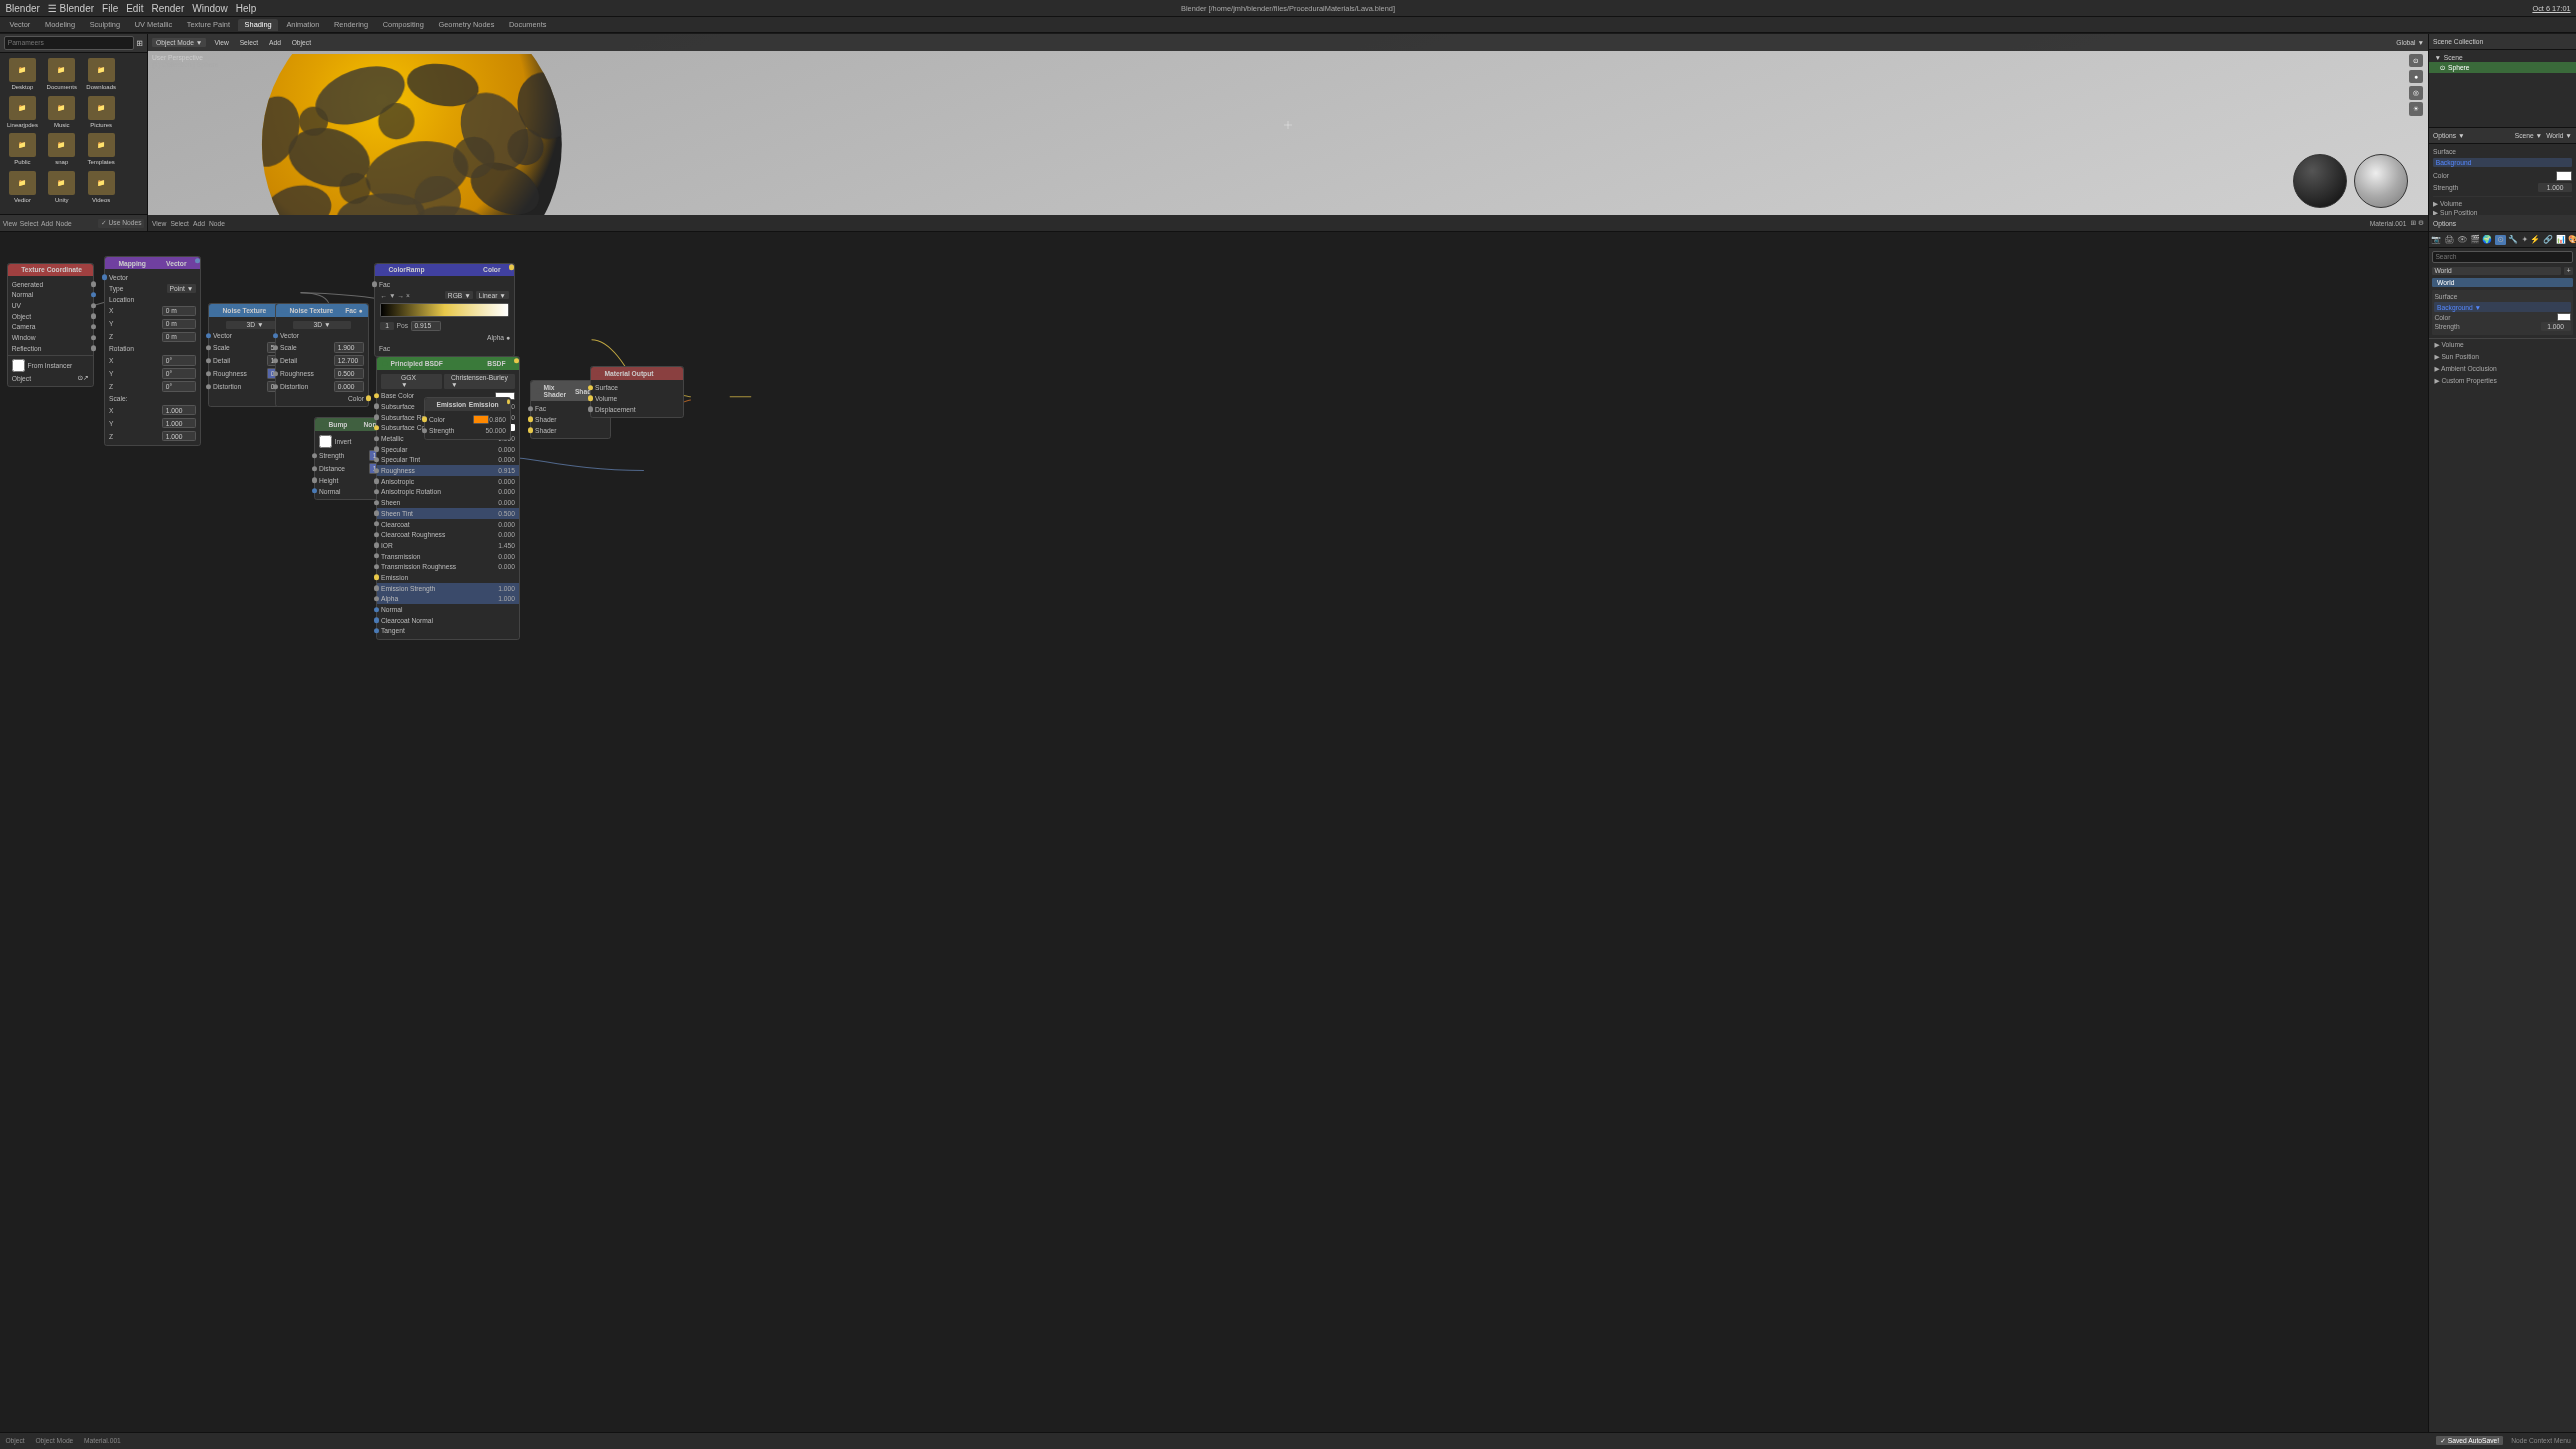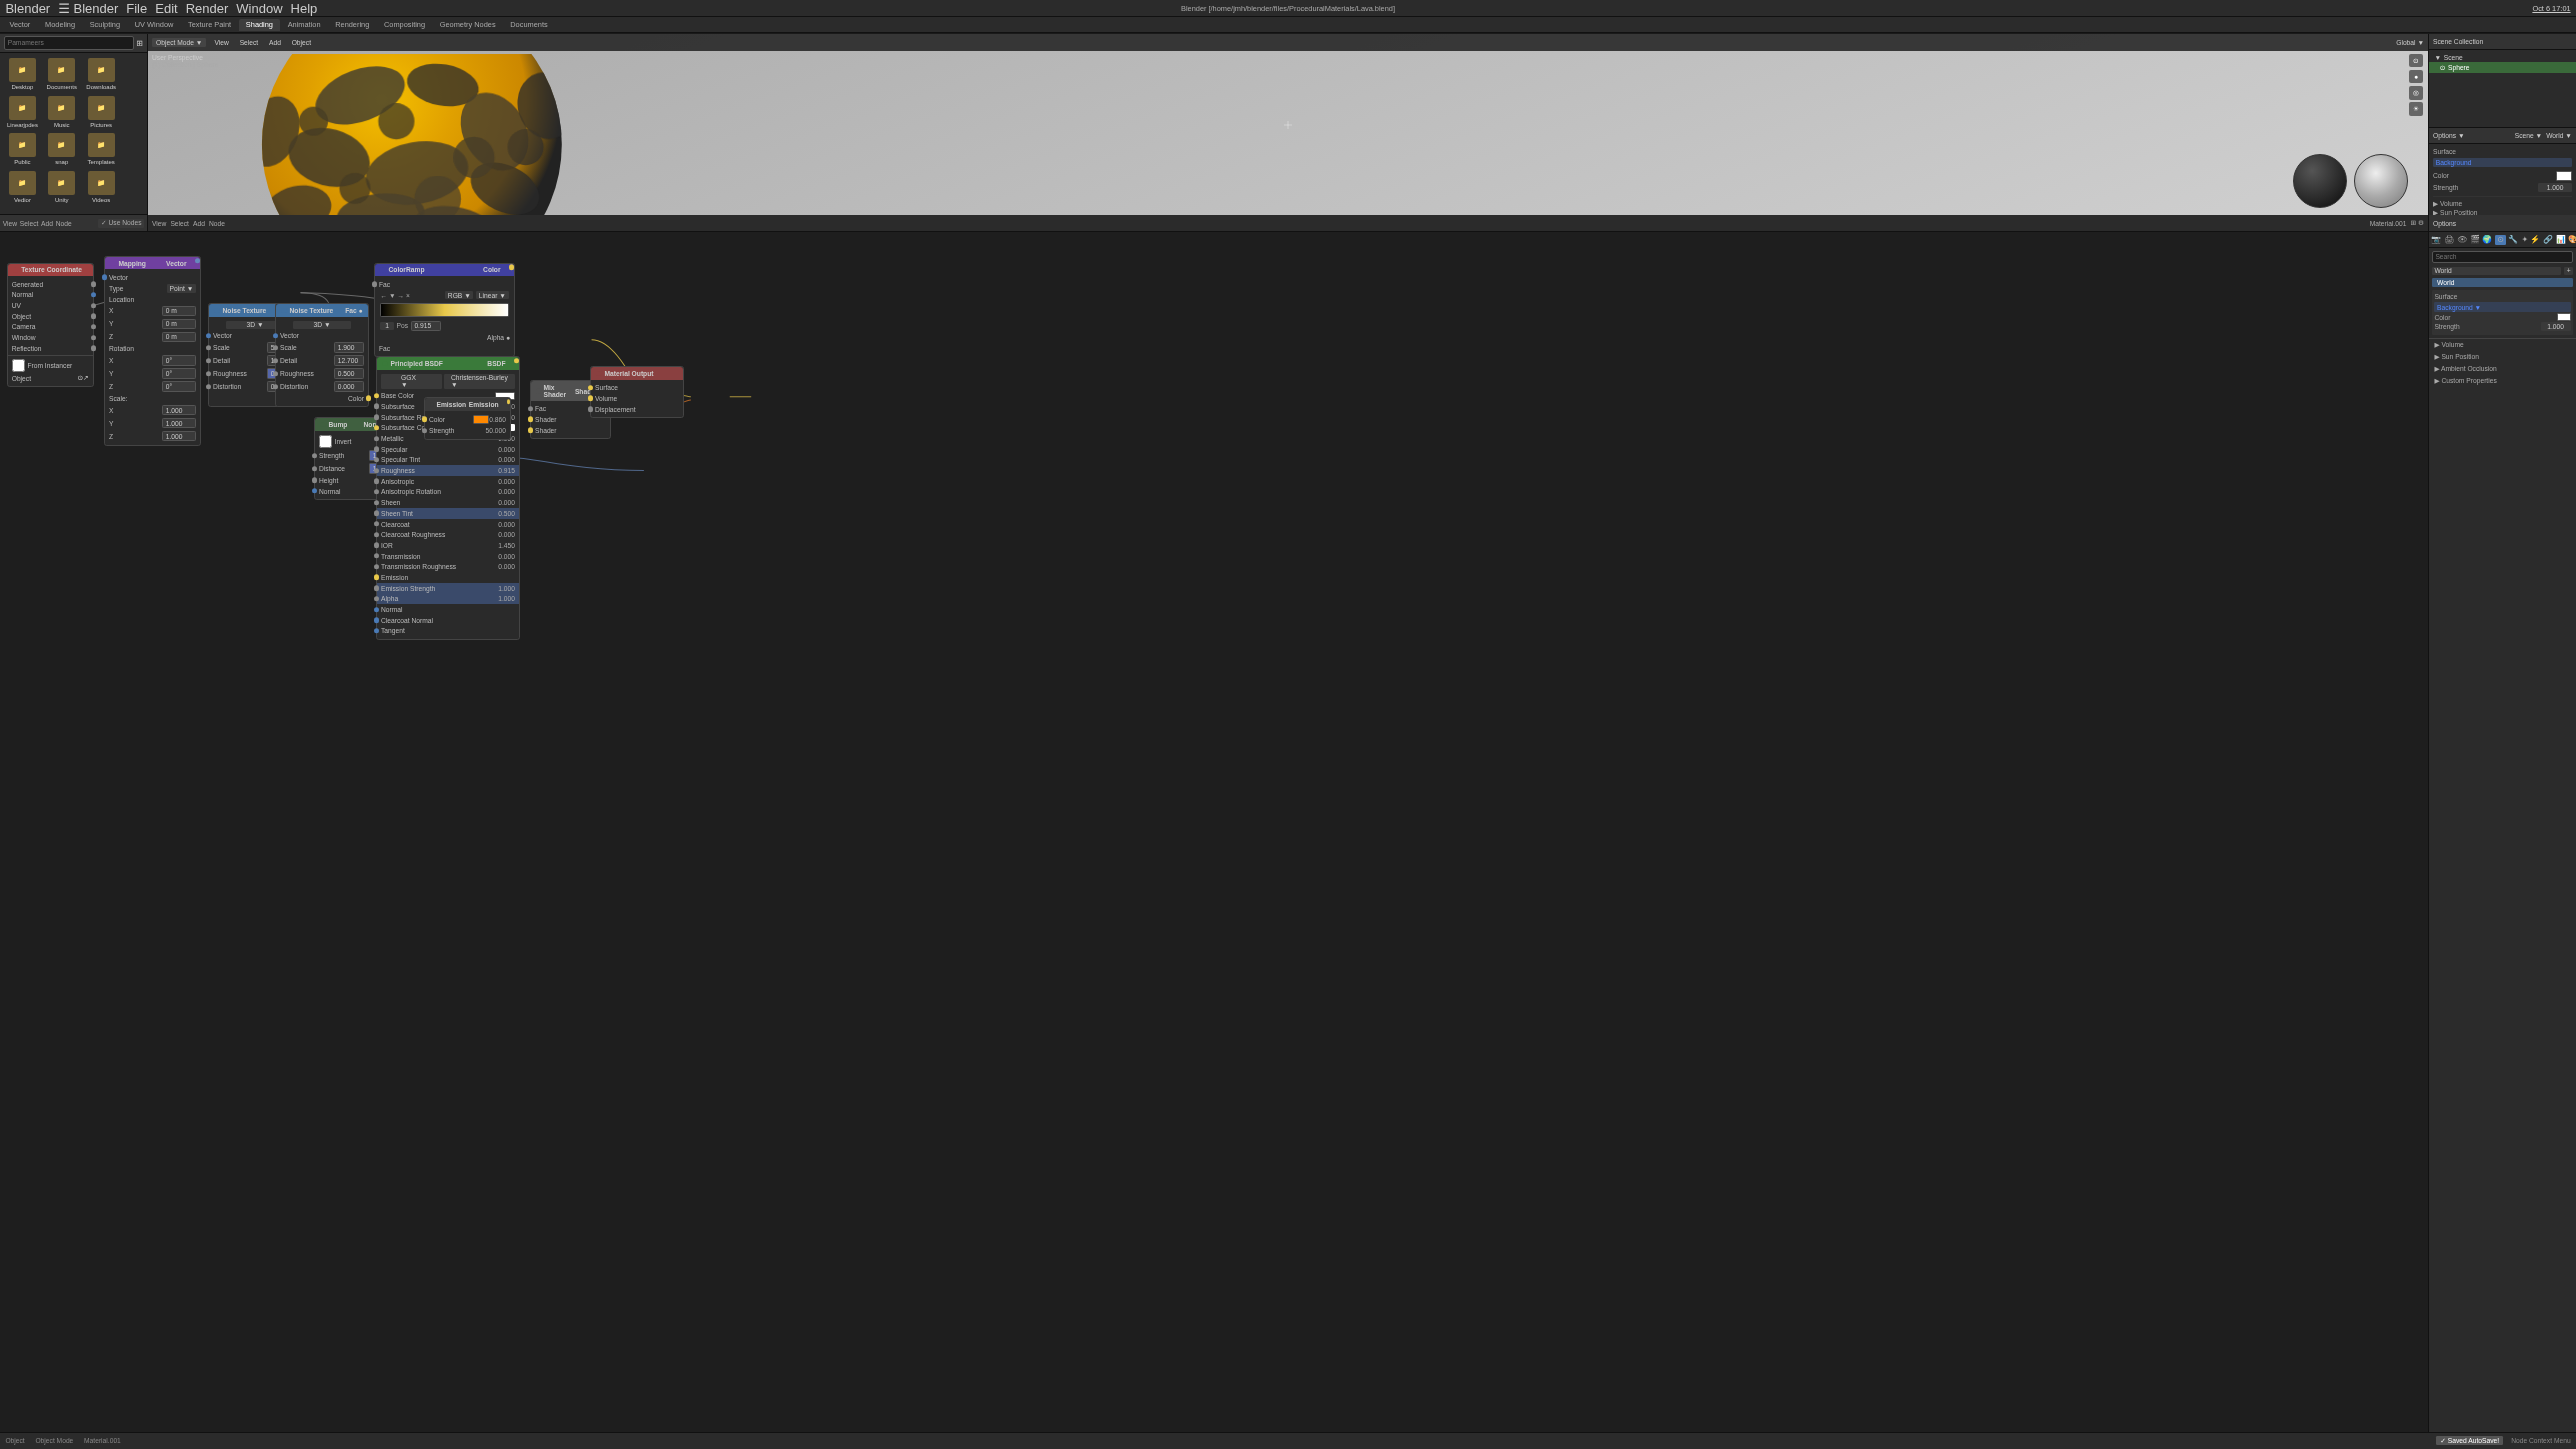--- a/index.html
+++ b/index.html
@@ -33,21 +33,21 @@
       color: #aaa;
       font-size: 7.4px;
     }
     .top-bar-left {
       display: flex;
       align-items: center;
       gap: 8px;
     }
     .top-bar-left span {
       color: #ccc;
-      font-size: 13px;
+      font-size: 10px;
       cursor: pointer;
     }
 
     
     #workspace-bar {
       position: absolute;
       top: 17.4px; left: 0; right: 0;
       height: 16px;
       background: #2b2b2b;
       border-bottom: 0.7px solid #111;
@@ -402,21 +402,21 @@
   <div class="top-bar-title">Blender [/home/jmh/blender/files/ProceduralMaterials/Lava.blend]</div>
   <div style="margin-left:auto; display:flex; gap:5.4px; align-items:center;text-decoration:underline;">
     <span>Oct 6  17:01</span>
   </div>
 </div>
 
 <div id="workspace-bar">
   <div class="workspace-tab">Vector</div>
   <div class="workspace-tab">Modeling</div>
   <div class="workspace-tab">Sculpting</div>
-  <div class="workspace-tab">UV Window</div>
+  <div class="workspace-tab">UV Metallic</div>
   <div class="workspace-tab">Texture Paint</div>
   <div class="workspace-tab active">Shading</div>
   <div class="workspace-tab">Animation</div>
   <div class="workspace-tab">Rendering</div>
   <div class="workspace-tab">Compositing</div>
   <div class="workspace-tab">Geometry Nodes</div>
   <div class="workspace-tab">Documents</div>
 </div>
 
 <div id="left-panel">

